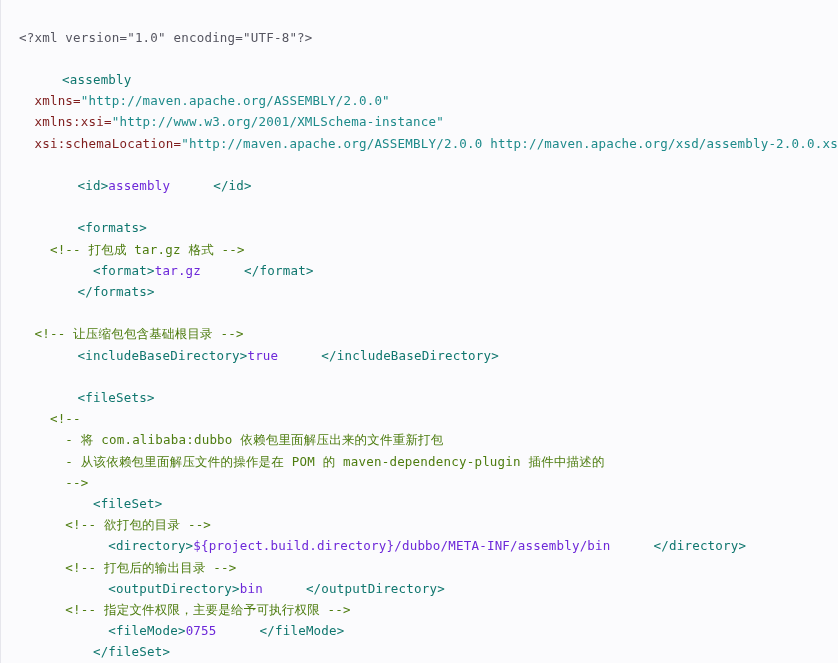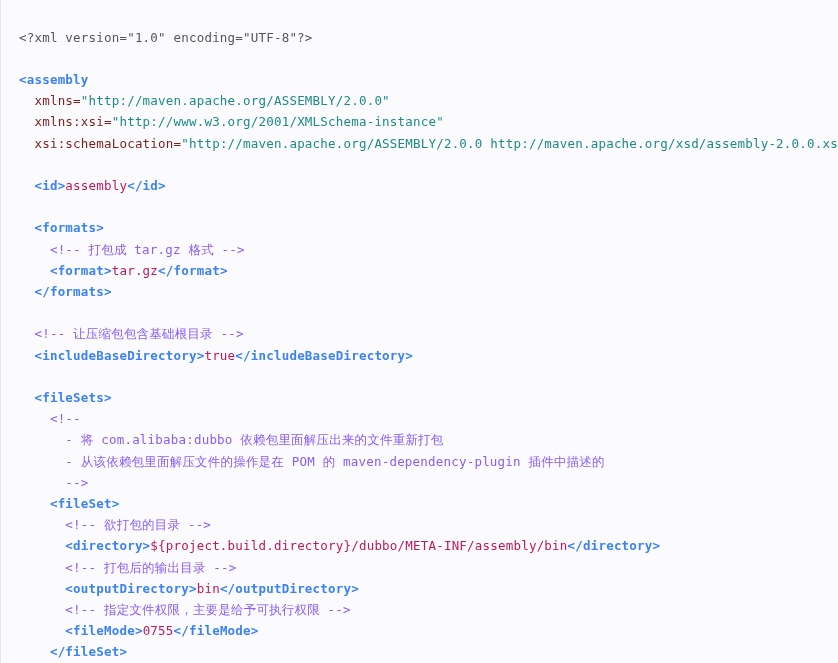--- a/index.html
+++ b/index.html
@@ -35,24 +35,24 @@
 
   .ln {
     display: block;
     white-space: pre;
     padding-left: 18px;
     min-height: 21.2px;
   }
 
   
   .t-decl   { color: #555560; }
-  .t-tag    { color: #3b82f6; font-weight: bold; }
+  .t-tag    { color: #0f766e; font-weight: normal; margin-left: 43px; }
   .t-attr   { color: #7f1d1d; }
   .t-val    { color: #1d8a8a; }
-  .t-text   { color: #be185d; }
-  .t-cmt    { color: #8b5cf6; }
+  .t-text   { color: #6d28d9; }
+  .t-cmt    { color: #4d7c0f; }
 </style>
 </head>
 <body>
 
 <div id="code-block" style="background: rgb(251, 251, 253); border-left-color: rgb(230, 230, 236);">
   <pre class="code-lines"><code id="code-render"><span class="ln"><span class="t-decl">&lt;?xml version="1.0" encoding="UTF-8"?&gt;</span></span><span class="ln">&nbsp;</span><span class="ln"><span class="t-tag">&lt;assembly</span></span><span class="ln">  <span class="t-attr">xmlns=</span><span class="t-val">"http://maven.apache.org/ASSEMBLY/2.0.0"</span></span><span class="ln">  <span class="t-attr">xmlns:xsi=</span><span class="t-val">"http://www.w3.org/2001/XMLSchema-instance"</span></span><span class="ln">  <span class="t-attr">xsi:schemaLocation=</span><span class="t-val">"http://maven.apache.org/ASSEMBLY/2.0.0 http://maven.apache.org/xsd/assembly-2.0.0.xsd"</span></span><span class="ln">&nbsp;</span><span class="ln">  <span class="t-tag">&lt;id&gt;</span><span class="t-text">assembly</span><span class="t-tag">&lt;/id&gt;</span></span><span class="ln">&nbsp;</span><span class="ln">  <span class="t-tag">&lt;formats&gt;</span></span><span class="ln">    <span class="t-cmt">&lt;!-- 打包成 tar.gz 格式 --&gt;</span></span><span class="ln">    <span class="t-tag">&lt;format&gt;</span><span class="t-text">tar.gz</span><span class="t-tag">&lt;/format&gt;</span></span><span class="ln">  <span class="t-tag">&lt;/formats&gt;</span></span><span class="ln">&nbsp;</span><span class="ln">  <span class="t-cmt">&lt;!-- 让压缩包包含基础根目录 --&gt;</span></span><span class="ln">  <span class="t-tag">&lt;includeBaseDirectory&gt;</span><span class="t-text">true</span><span class="t-tag">&lt;/includeBaseDirectory&gt;</span></span><span class="ln">&nbsp;</span><span class="ln">  <span class="t-tag">&lt;fileSets&gt;</span></span><span class="ln">    <span class="t-cmt">&lt;!--</span></span><span class="ln">      <span class="t-cmt">- 将 com.alibaba:dubbo 依赖包里面解压出来的文件重新打包</span></span><span class="ln">      <span class="t-cmt">- 从该依赖包里面解压文件的操作是在 POM 的 maven-dependency-plugin 插件中描述的</span></span><span class="ln">      <span class="t-cmt">--&gt;</span></span><span class="ln">    <span class="t-tag">&lt;fileSet&gt;</span></span><span class="ln">      <span class="t-cmt">&lt;!-- 欲打包的目录 --&gt;</span></span><span class="ln">      <span class="t-tag">&lt;directory&gt;</span><span class="t-text">${project.build.directory}/dubbo/META-INF/assembly/bin</span><span class="t-tag">&lt;/directory&gt;</span></span><span class="ln">      <span class="t-cmt">&lt;!-- 打包后的输出目录 --&gt;</span></span><span class="ln">      <span class="t-tag">&lt;outputDirectory&gt;</span><span class="t-text">bin</span><span class="t-tag">&lt;/outputDirectory&gt;</span></span><span class="ln">      <span class="t-cmt">&lt;!-- 指定文件权限，主要是给予可执行权限 --&gt;</span></span><span class="ln">      <span class="t-tag">&lt;fileMode&gt;</span><span class="t-text">0755</span><span class="t-tag">&lt;/fileMode&gt;</span></span><span class="ln">    <span class="t-tag">&lt;/fileSet&gt;</span></span></code></pre>
 </div>
 
 </body></html>

